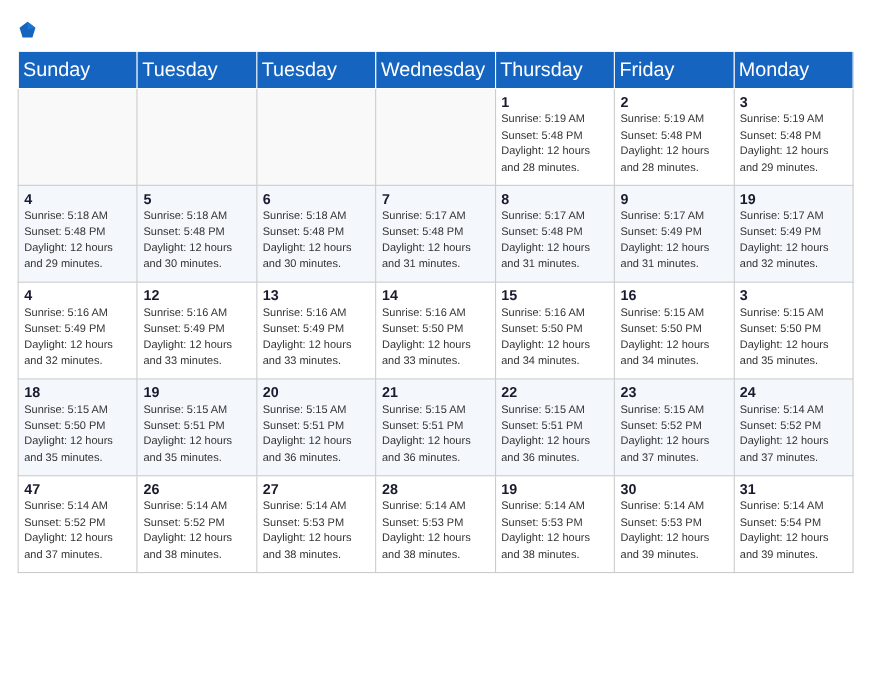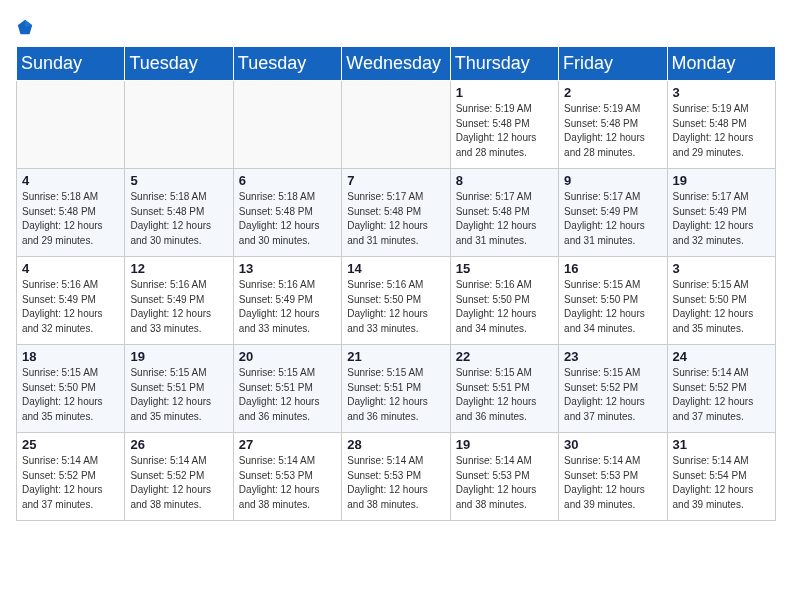--- a/index.html
+++ b/index.html
@@ -227,21 +227,21 @@
           <div class="day-num">23</div>
           <div class="day-info">Sunrise: 5:15 AM<br>Sunset: 5:52 PM<br>Daylight: 12 hours and 37 minutes.</div>
         </td>
         <td>
           <div class="day-num">24</div>
           <div class="day-info">Sunrise: 5:14 AM<br>Sunset: 5:52 PM<br>Daylight: 12 hours and 37 minutes.</div>
         </td>
       </tr>
       <tr>
         <td>
-          <div class="day-num">25</div>
+          <div class="day-num">47</div>
           <div class="day-info">Sunrise: 5:14 AM<br>Sunset: 5:52 PM<br>Daylight: 12 hours and 37 minutes.</div>
         </td>
         <td>
           <div class="day-num">26</div>
           <div class="day-info">Sunrise: 5:14 AM<br>Sunset: 5:52 PM<br>Daylight: 12 hours and 38 minutes.</div>
         </td>
         <td>
           <div class="day-num">27</div>
           <div class="day-info">Sunrise: 5:14 AM<br>Sunset: 5:53 PM<br>Daylight: 12 hours and 38 minutes.</div>
         </td>

